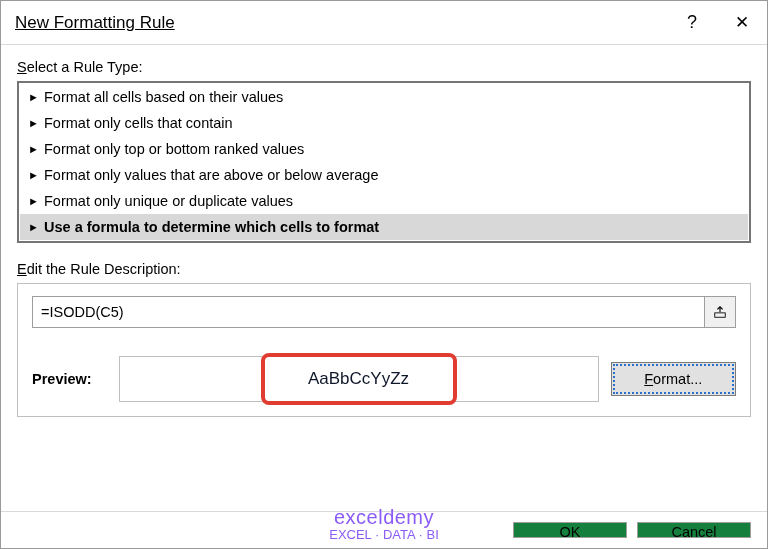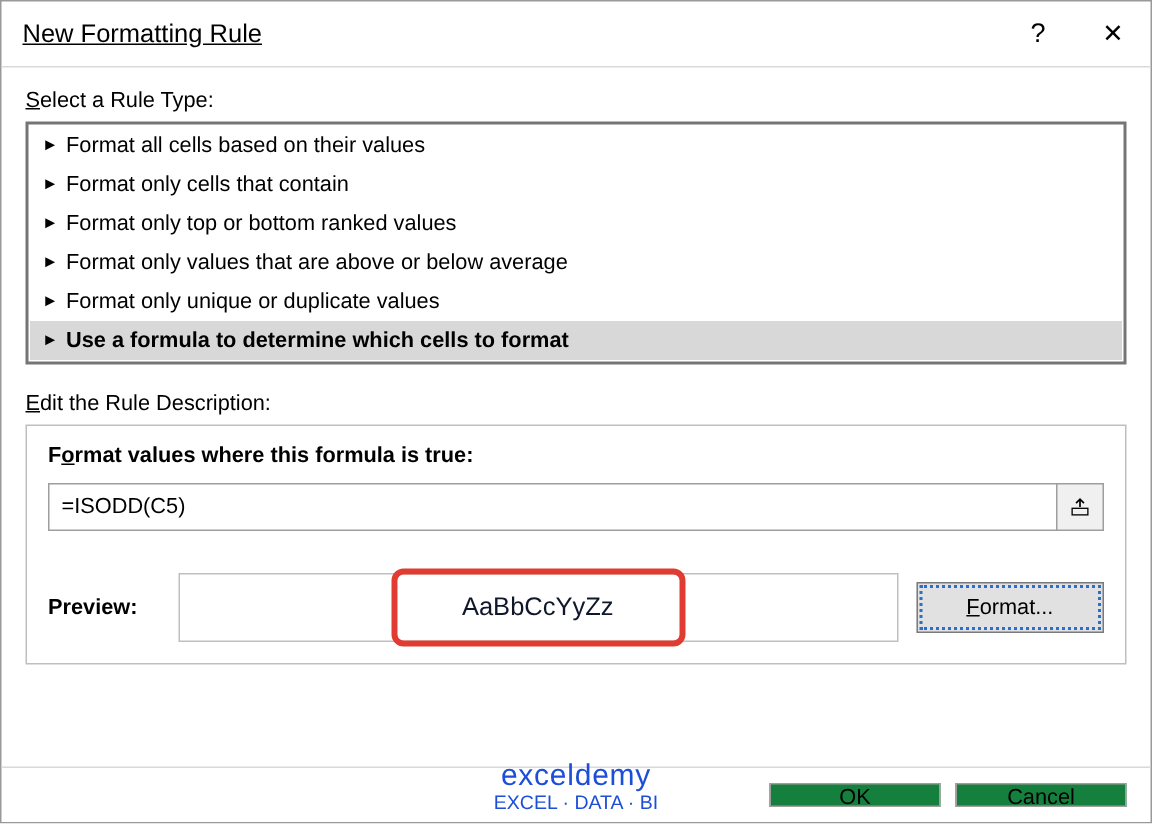--- a/index.html
+++ b/index.html
@@ -169,21 +169,21 @@
     gap: 10px;
     align-items: center;
     position: relative;
   }
   .watermark {
     position: absolute;
     left: 50%;
     transform: translateX(-50%);
     top: -6px;
     text-align: center;
-    color: #1d4ed8;
+    color: #8b5cf6;
     font-size: 13px;
     line-height: 1.1;
     pointer-events: none;
   }
   .watermark .big { font-size: 20px; letter-spacing: 0.5px; }
   .footer-btn {
     width: 114px;
     height: 16px;
     border: 1px solid #9e9e9e;
     background: #15803d;
@@ -233,23 +233,20 @@
           <span class="text">Use a formula to determine which cells to format</span>
         </div>
       </div>
 
     <div class="section-label">
       <span class="u">E</span><span>dit the Rule Description:</span>
     </div>
 
     <div class="editbox">
 
-      <div class="editbox-label">
-        <span>F</span><span class="u">o</span><span>rmat values where this formula is true:</span>
-      </div>
 
       <div class="formula-row">
         <input class="formula-input" value="=ISODD(C5)" style="">
         <div class="ref-btn">
           <svg viewBox="0 0 16 16">
             <rect x="2" y="9" width="12" height="5" fill="none" stroke="#000" stroke-width="1"></rect>
             <path d="M8 2 L8 8 M5 5 L8 2 L11 5" fill="none" stroke="#000" stroke-width="1.3"></path>
           </svg>
         </div>
       </div>

